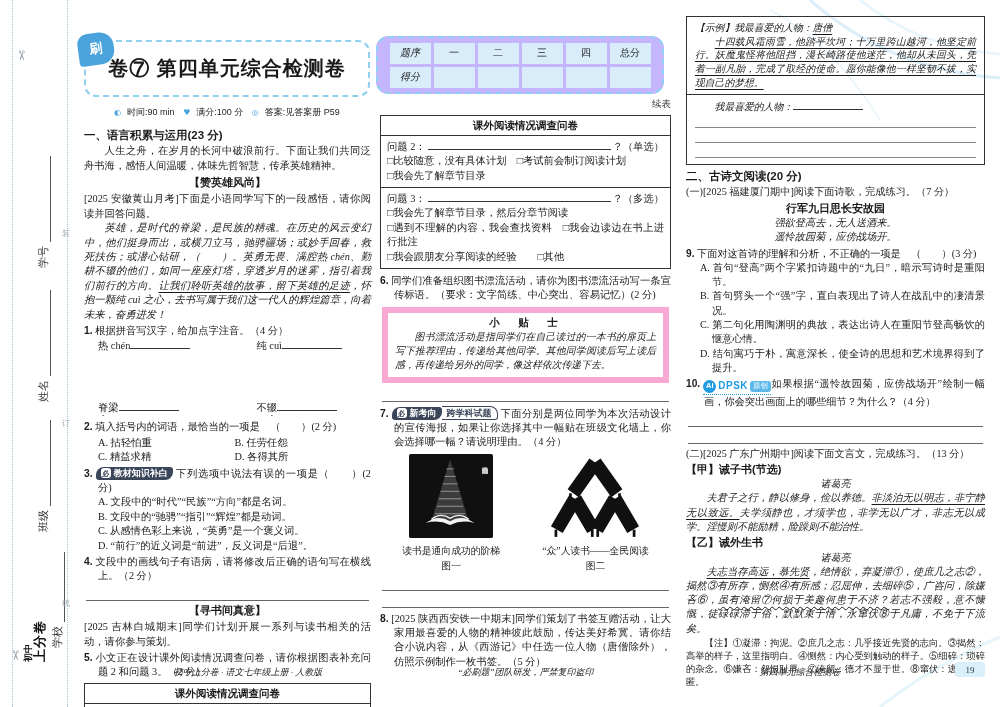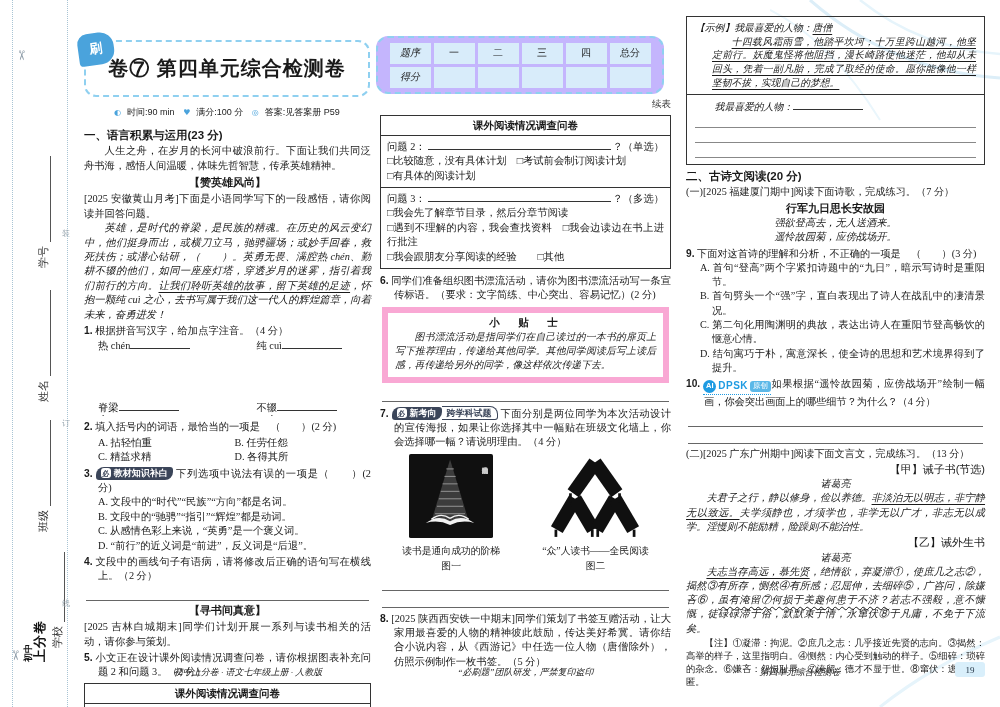--- a/index.html
+++ b/index.html
@@ -92,28 +92,28 @@
                display:inline-flex; align-items:center; justify-content:center; font-family:"Liberation Sans",sans-serif; }
   .ai-brand { color:#1e9be2; font-weight:bold; font-size:10px; font-family:"Liberation Sans",sans-serif; letter-spacing:0.5px; }
   .ai-tag { background:#5bb8e8; color:#fff; font-size:7.5px; border-radius:3px; padding:0 3px; font-family:"Liberation Sans",sans-serif; }
 
   .figrow { display:flex; justify-content:center; align-items:flex-end; gap:42px; margin:4px 0 1px; }
   .figcell { text-align:center; }
   .figcap { font-size:9.8px; margin-top:2px; text-align:center; }
   .figlabel { font-size:9.8px; margin-top:1px; text-align:center; }
 
   .ex-box { border:1px solid #333; padding:4px 8px 6px; font-size:9.8px; }
-  .ex-box .ex-body { text-indent:2em;margin-left:17px; }
+  .ex-box .ex-body { text-indent:2em; }
   .ex-divider { border-top:1px solid #333; margin:4px -8px 4px; }
   .ex-ansline { border-bottom:1px solid #888; height:15px; }
 
   .poem-title { text-align:center; font-weight:bold; font-family:"Liberation Sans",sans-serif; font-size:11px; margin-top:1px; }
   .poem-author { text-align:center; font-style:italic; font-size:10px; }
   .poem-line { text-align:center; font-style:italic; }
-  .center-bold { text-align:right; font-weight:normal; font-family:"Liberation Sans",sans-serif; font-size:11px; margin-top:1px; }
+  .center-bold { text-align:left; font-weight:bold; font-family:"Liberation Sans",sans-serif; font-size:11px; margin-top:1px; }
   .notes { font-size:9.3px; text-indent:2em; margin-top:1px; }
 
   .footer { position:absolute; top:666px; font-size:9px; font-style:italic; color:#222; text-align:center; }
   #footer1 { left:84px; width:328px; }
   #footer2 { left:380px; width:291px; }
   #footer3 { left:660px; width:280px; }
   .page-badge { position:absolute; left:955px; top:662px; width:30px; height:15px; background:#d9effb; border-radius:3px;
                 display:flex; align-items:center; justify-content:center; font-size:9px; font-style:normal; color:#234; }
   .page-badge::before { content:""; position:absolute; left:-6px; top:2px; width:10px; height:11px; background:#bfe3f5; border-radius:2px; z-index:-1; }
 </style>
@@ -249,21 +249,21 @@
   <div class="col" id="col2">
     <div class="survey">
       <div class="sv-title">课外阅读情况调查问卷</div>
       <div class="sv-body">
         <div class="sv-qrow">
             <span>问题 2：</span>
             <span class="blank"></span>
             <span>？（单选）</span>
           </div>
         <div>□比较随意，没有具体计划　□考试前会制订阅读计划</div>
-        <div>□有具体的阅读计划</div>
+        <div>□我会先了解章节目录</div>
       </div>
       <div class="sv-body sv-sect">
         <div class="sv-qrow">
             <span>问题 3：</span>
             <span class="blank"></span>
             <span>？（多选）</span>
           </div>
         <div>□我会先了解章节目录，然后分章节阅读</div>
         <div>□遇到不理解的内容，我会查找资料　□我会边读边在书上进行批注</div>
         <div>□我会跟朋友分享阅读的经验　　□其他</div>

